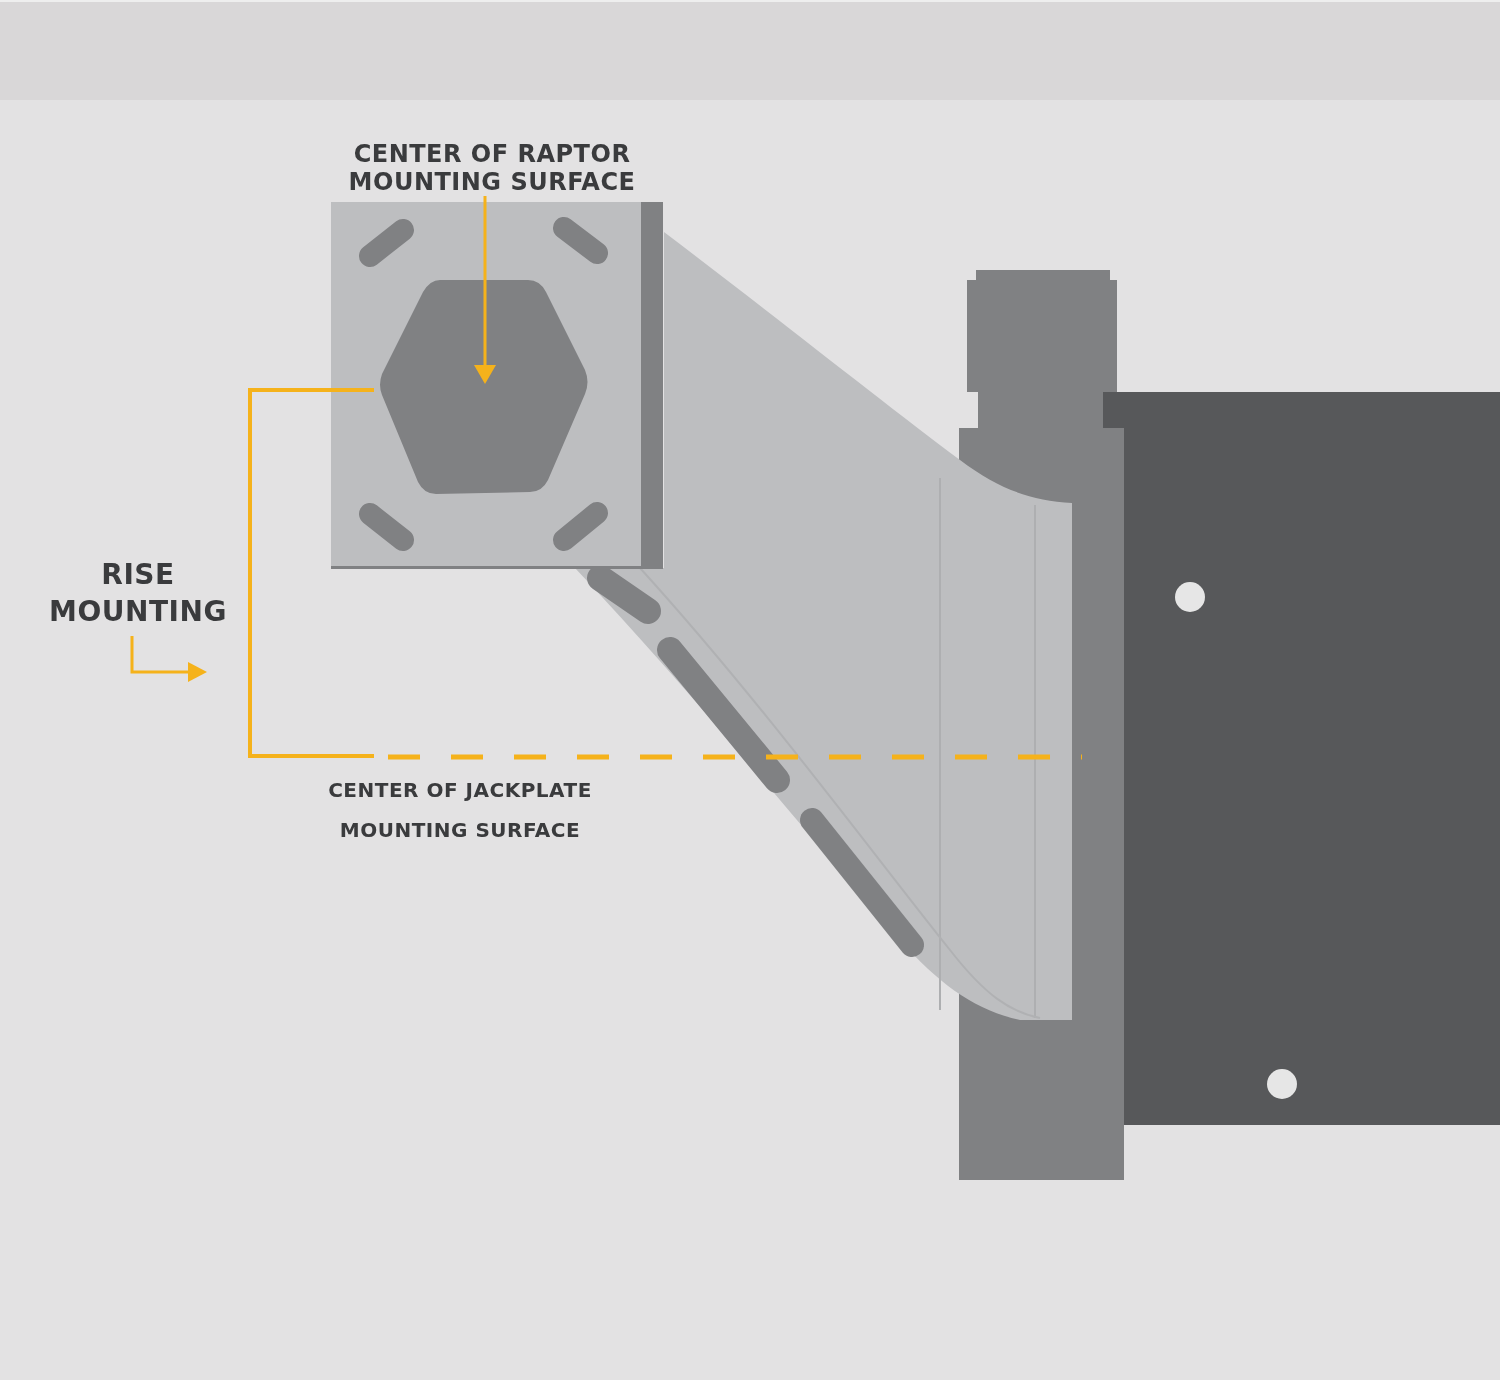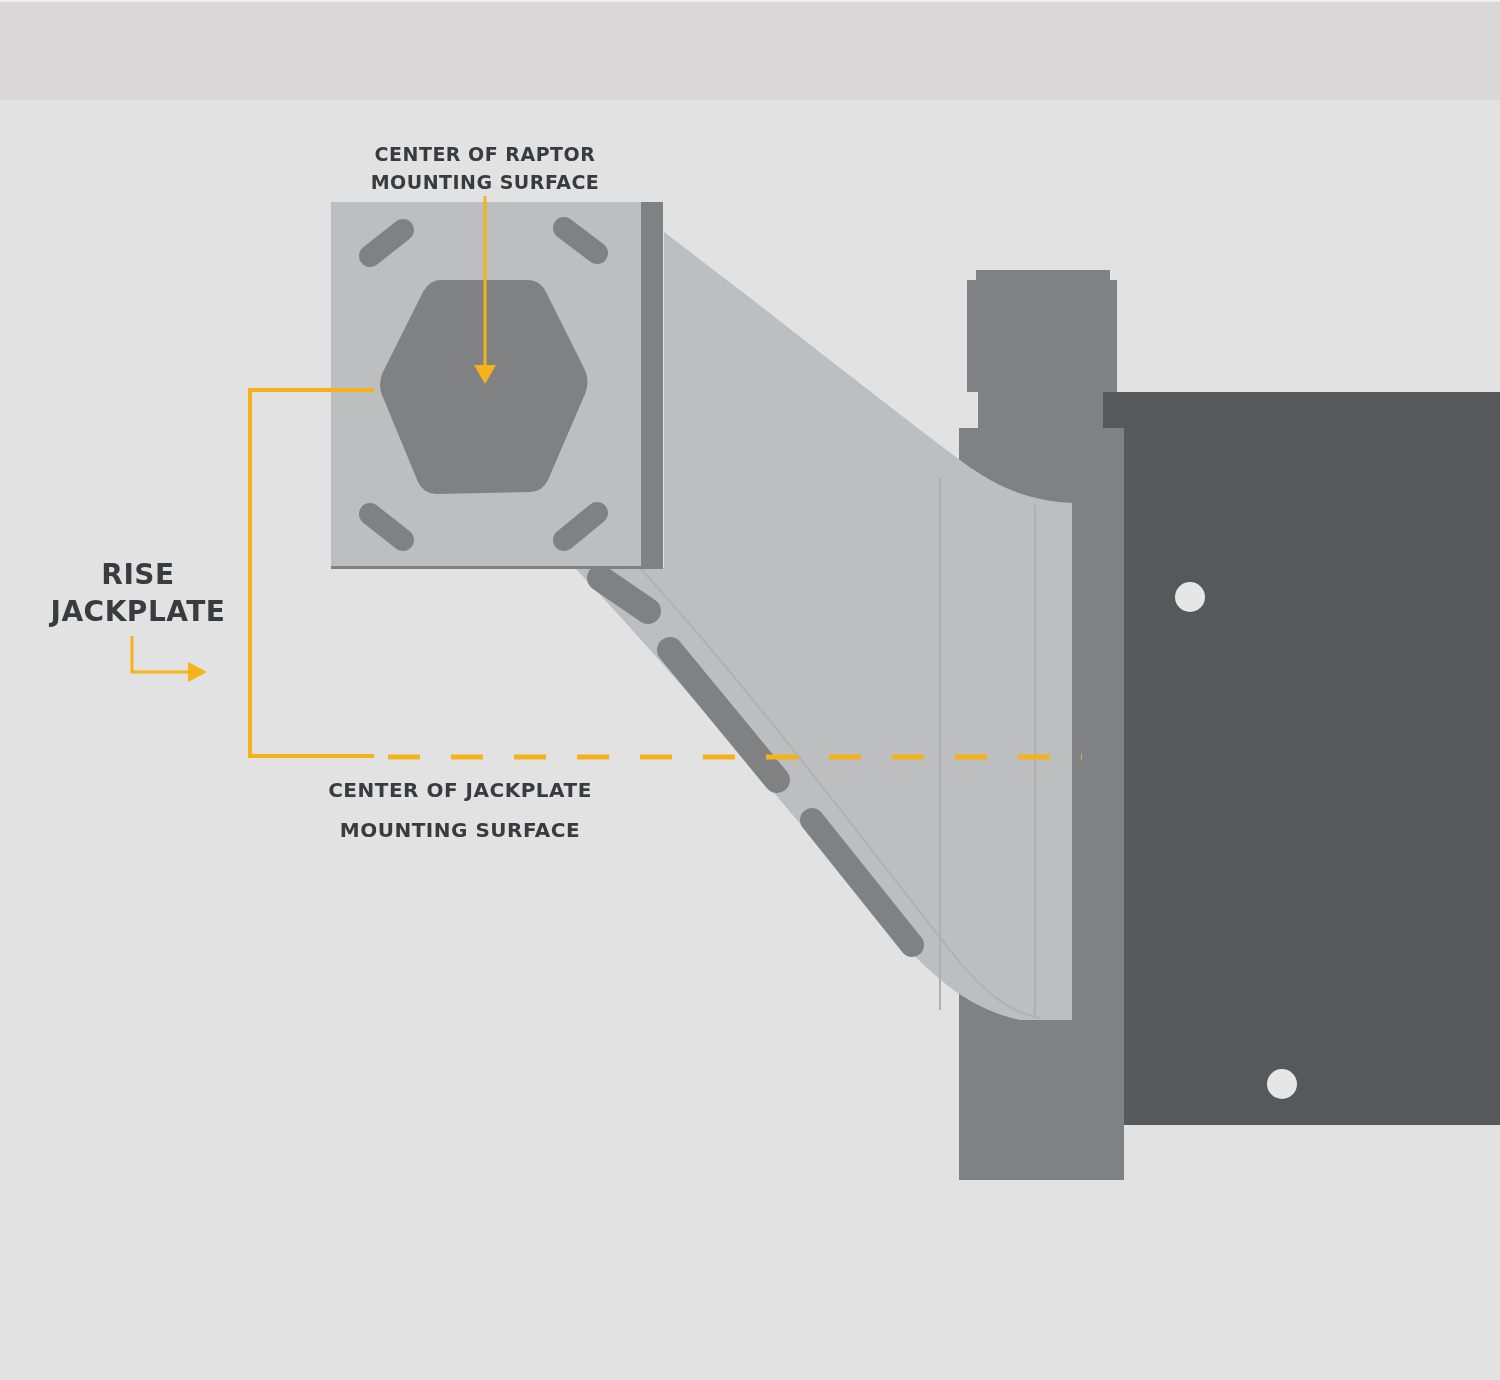--- a/index.html
+++ b/index.html
@@ -1,20 +1,20 @@
 <!DOCTYPE html>
 <html><head>
 <meta charset="utf-8">
 <style>
   html, body { margin: 0; padding: 0; }
   body { width: 1500px; height: 1380px; background: #e3e2e3; overflow: hidden; position: relative; font-family: "DejaVu Sans", sans-serif; }
   .top-band { position: absolute; left: 0; top: 0; width: 1500px; height: 100px; background: #d9d7d8; border-top: 2px solid #eeeeee; box-sizing: border-box; }
   svg.diagram { position: absolute; left: 0; top: 0; }
   .label { position: absolute; color: #3a3b3d; font-weight: bold; text-align: center; letter-spacing: 0.5px; white-space: pre-line; font-family: "DejaVu Sans", sans-serif; }
-  .label-raptor { left: 340px; top: 140px; width: 290px; font-size: 19px; line-height: 28px; }
+  .label-raptor { left: 347px; top: 140px; width: 290px; font-size: 24px; line-height: 28px; }
   .label-jackplate { left: 300px; top: 770px; width: 320px; font-size: 20px; line-height: 40px; }
   .label-rise { left: 40px; top: 556px; width: 196px; font-size: 28px; line-height: 37px; }
 </style>
 </head>
 <body>
 
 <div class="top-band"></div>
 
 <svg class="diagram" width="1500" height="1380" viewBox="0 0 1500 1380" xmlns="http://www.w3.org/2000/svg">
 
@@ -65,13 +65,13 @@
     <path d="M132 636 L132 672 L190 672" stroke="#f5b21b" stroke-width="3" fill="none"></path>
     <path d="M188 662 L207 672 L188 682 Z" fill="#f5b21b"></path>
   </g>
 </svg>
 
 <div class="label label-raptor">CENTER OF RAPTOR
 MOUNTING SURFACE</div>
 <div class="label label-jackplate">CENTER OF JACKPLATE
 MOUNTING SURFACE</div>
 <div class="label label-rise">RISE
-JACKPLATE</div>
+MOUNTING</div>
 
 </body></html>

